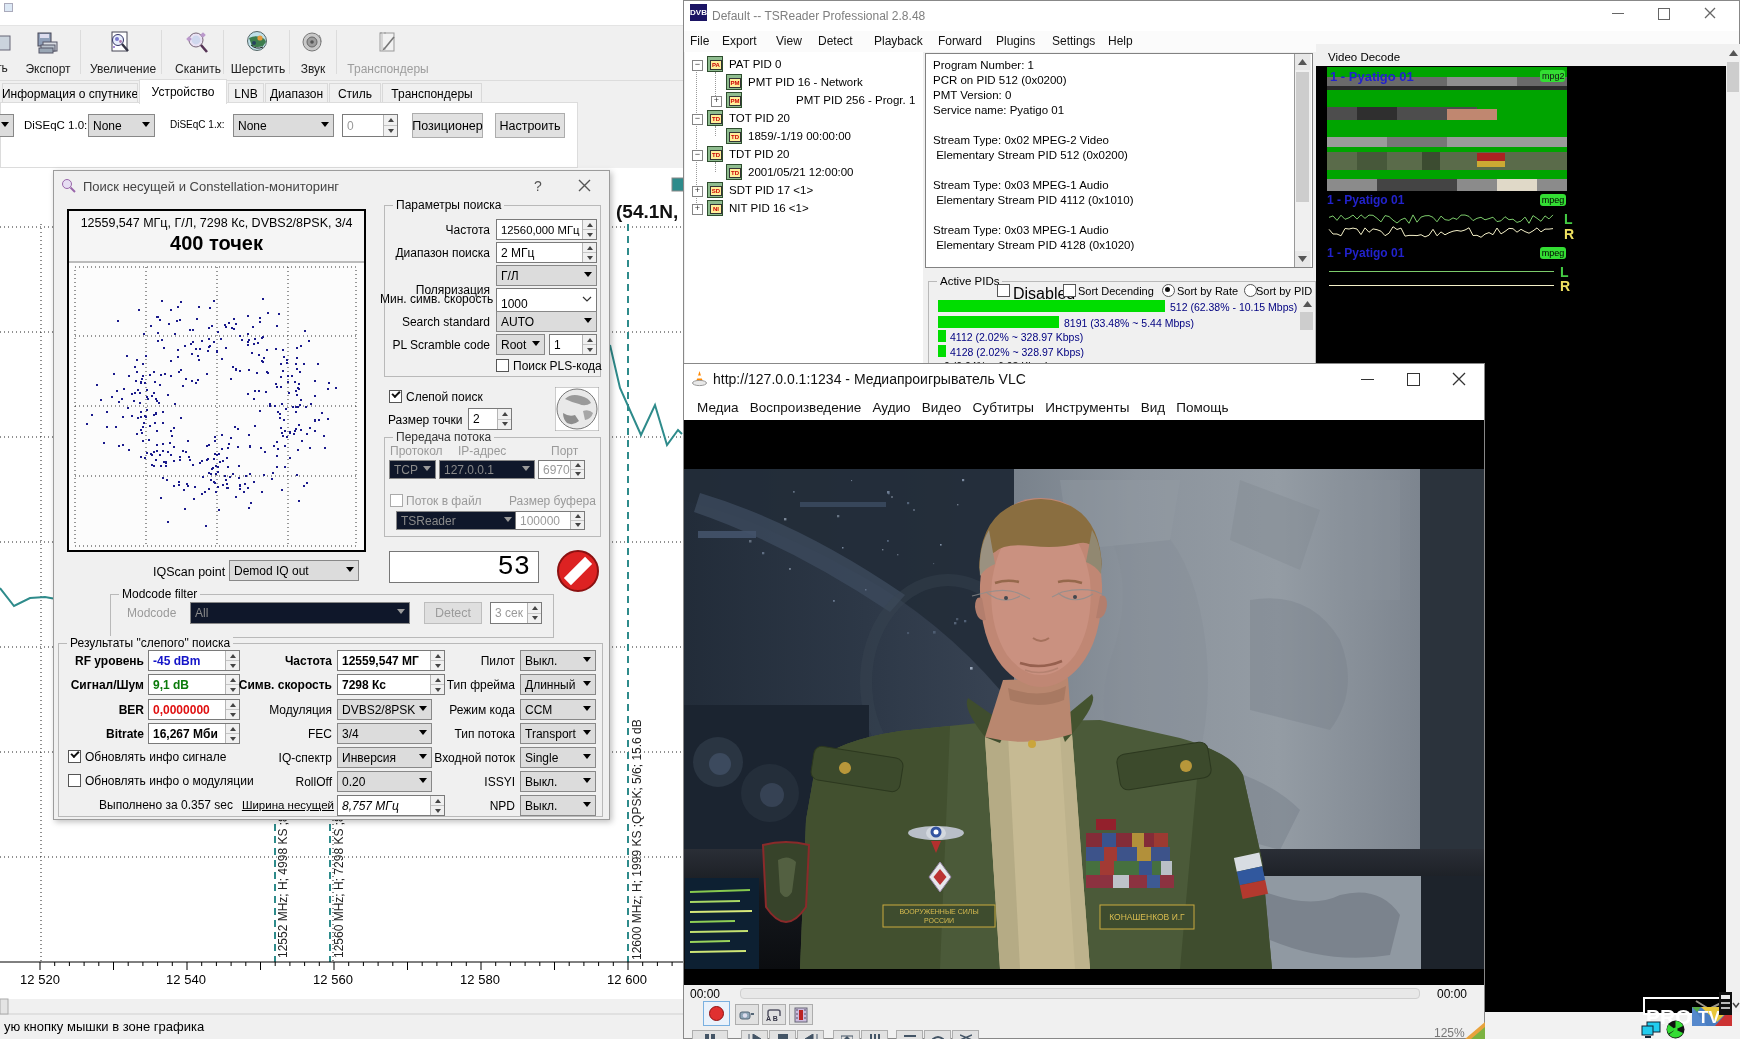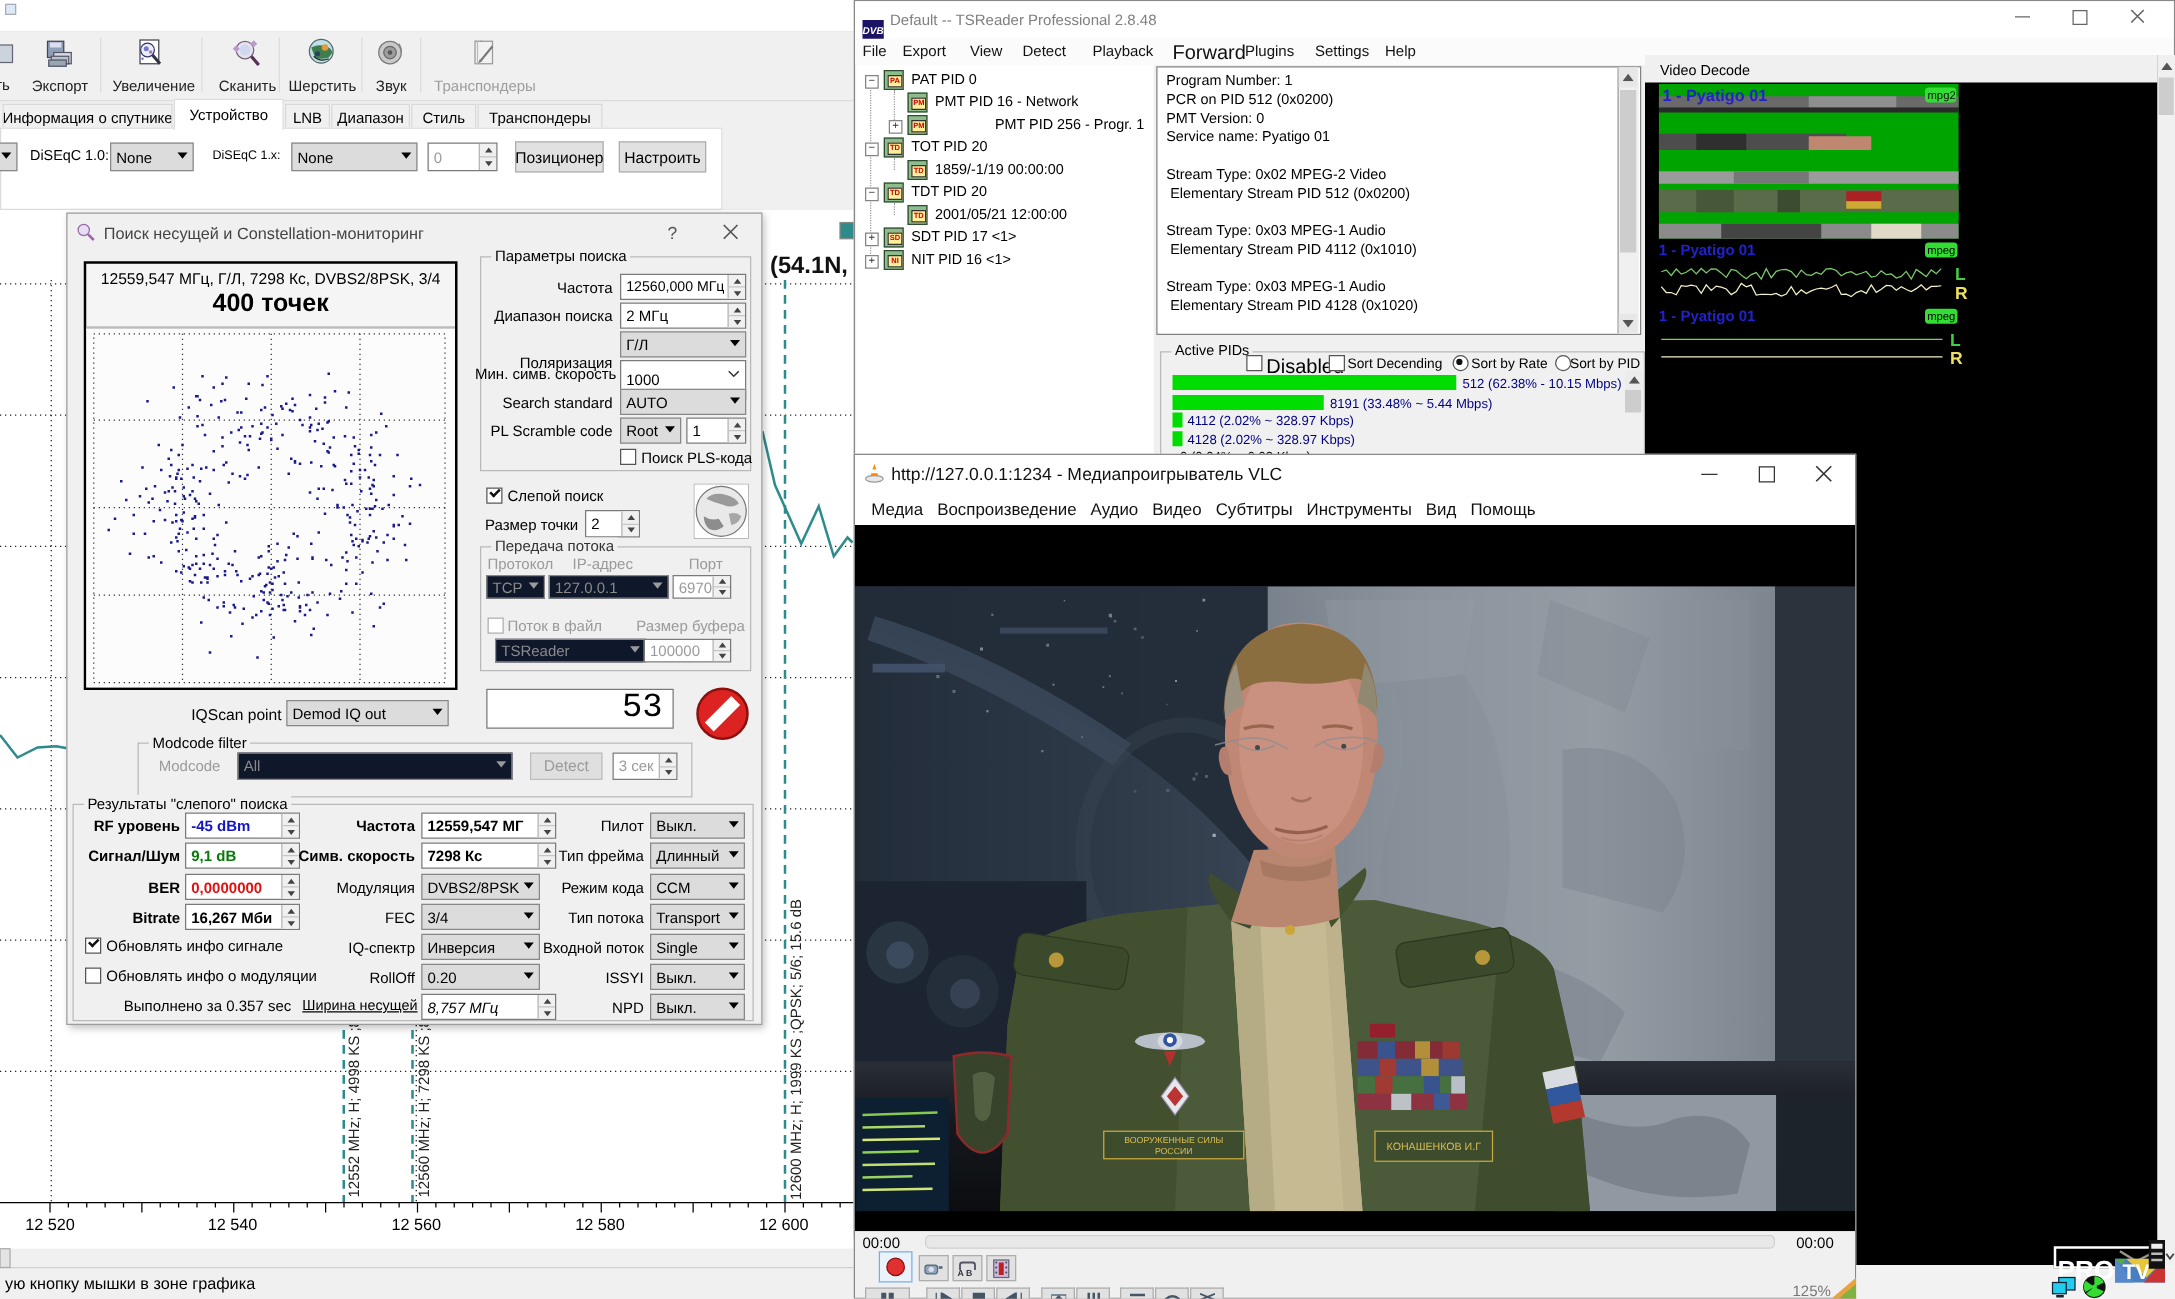--- a/index.html
+++ b/index.html
@@ -206,35 +206,35 @@
       <text x="627" y="816">12 600</text>
 </g>
 <rect x="0" y="831" width="683" height="40" fill="#f0f0f0"></rect>
 <line x1="0" y1="846" x2="683" y2="846" stroke="#d0d0d0"></line>
 <rect x="0" y="831" width="8" height="15" fill="#e4e4e4" stroke="#aaa"></rect>
 <text x="4" y="863" font-size="13" fill="#000">ую кнопку мышки в зоне графика</text>
 </svg>
 
 <div class="ab" style="left:683px;top:0;width:1057px;height:990px;background:#f0f0f0;border:1px solid #888;box-sizing:border-box;"></div>
 <div class="ab" style="left:684px;top:1px;width:1055px;height:30px;background:#fff;"></div>
-<div class="ab" style="left:690px;top:16px;width:17px;height:17px;background:#1b1464;color:#fff;font-size:8px;font-weight:bold;text-align:center;line-height:17px;font-style:italic;">DVB</div>
+<div class="ab" style="left:690px;top:4px;width:17px;height:17px;background:#1b1464;color:#fff;font-size:8px;font-weight:bold;text-align:center;line-height:17px;">DVB</div>
 <div class="ab" style="left:712px;top:9px;color:#7f7f7f;font-size:12px;">Default -- TSReader Professional 2.8.48</div>
 <div class="ab" style="left:1612px;top:13px;width:12px;height:1px;background:#666;"></div>
 <div class="ab" style="left:1658px;top:8px;width:10px;height:10px;border:1px solid #666;"></div>
 <svg class="ab" style="left:1704px;top:7px;" width="12" height="12">
     <path d="M1 1 L11 11 M11 1 L1 11" stroke="#666" stroke-width="1.3"></path>
   </svg>
 <div class="ab" style="left:684px;top:31px;width:1055px;height:21px;background:#fbfbfb;"></div>
 
 <div class="ab" style="left:690px;top:34px;color:#111;font-size:12px;">File</div>
 <div class="ab" style="left:722px;top:34px;color:#111;font-size:12px;">Export</div>
 <div class="ab" style="left:776px;top:34px;color:#111;font-size:12px;">View</div>
 <div class="ab" style="left:818px;top:34px;color:#111;font-size:12px;">Detect</div>
 <div class="ab" style="left:874px;top:34px;color:#111;font-size:12px;">Playback</div>
-<div class="ab" style="left:938px;top:34px;color:#111;font-size:16px;">Forward</div>
+<div class="ab" style="left:938px;top:34px;color:#111;font-size:12px;">Forward</div>
 <div class="ab" style="left:996px;top:34px;color:#111;font-size:12px;">Plugins</div>
 <div class="ab" style="left:1052px;top:34px;color:#111;font-size:12px;">Settings</div>
 <div class="ab" style="left:1108px;top:34px;color:#111;font-size:12px;">Help</div>
 
 <div class="ab" style="left:685px;top:52px;width:238px;height:311px;background:#fff;"></div>
 <div class="ab" style="left:696px;top:66px;width:1px;height:139px;border-left:1px dotted #9a9a9a;"></div>
 <div class="ab" style="left:715px;top:72px;width:1px;height:28px;border-left:1px dotted #9a9a9a;"></div>
 <div class="ab" style="left:715px;top:126px;width:1px;height:10px;border-left:1px dotted #9a9a9a;"></div>
 <div class="ab" style="left:715px;top:162px;width:1px;height:10px;border-left:1px dotted #9a9a9a;"></div>
 

